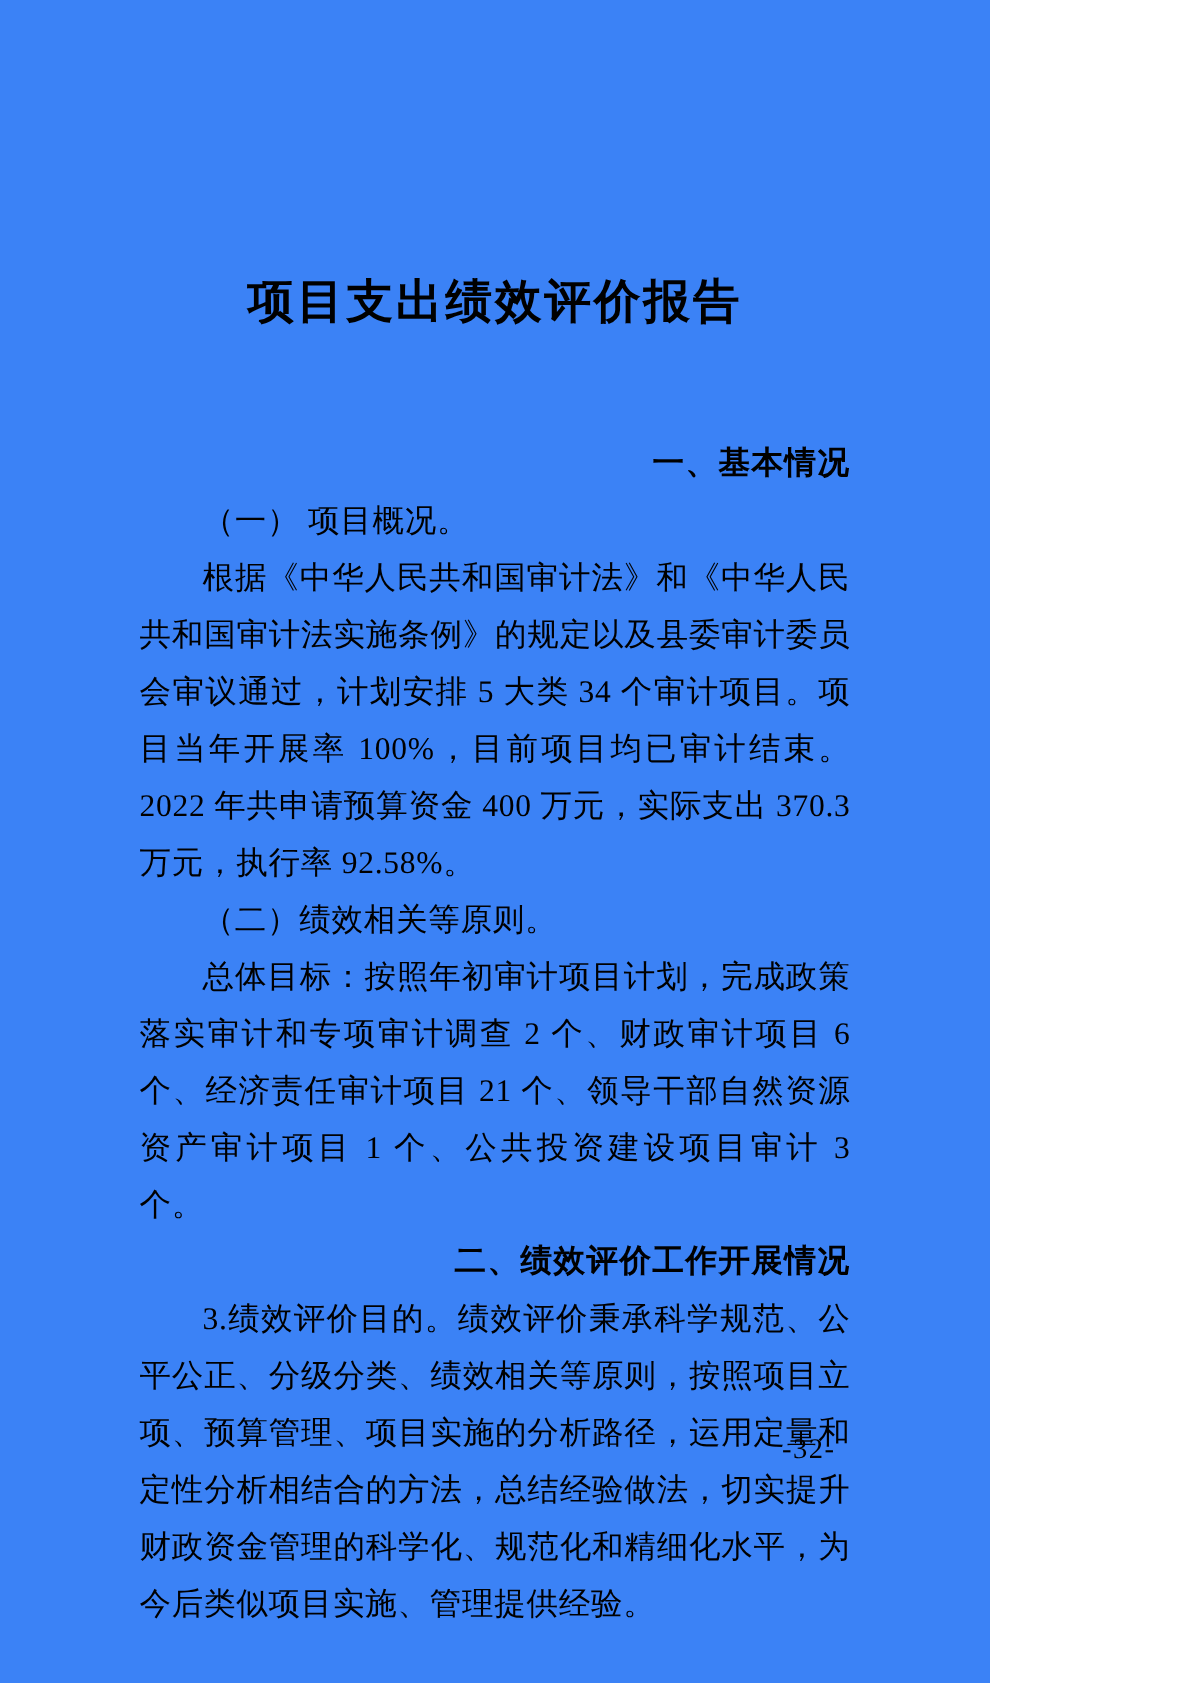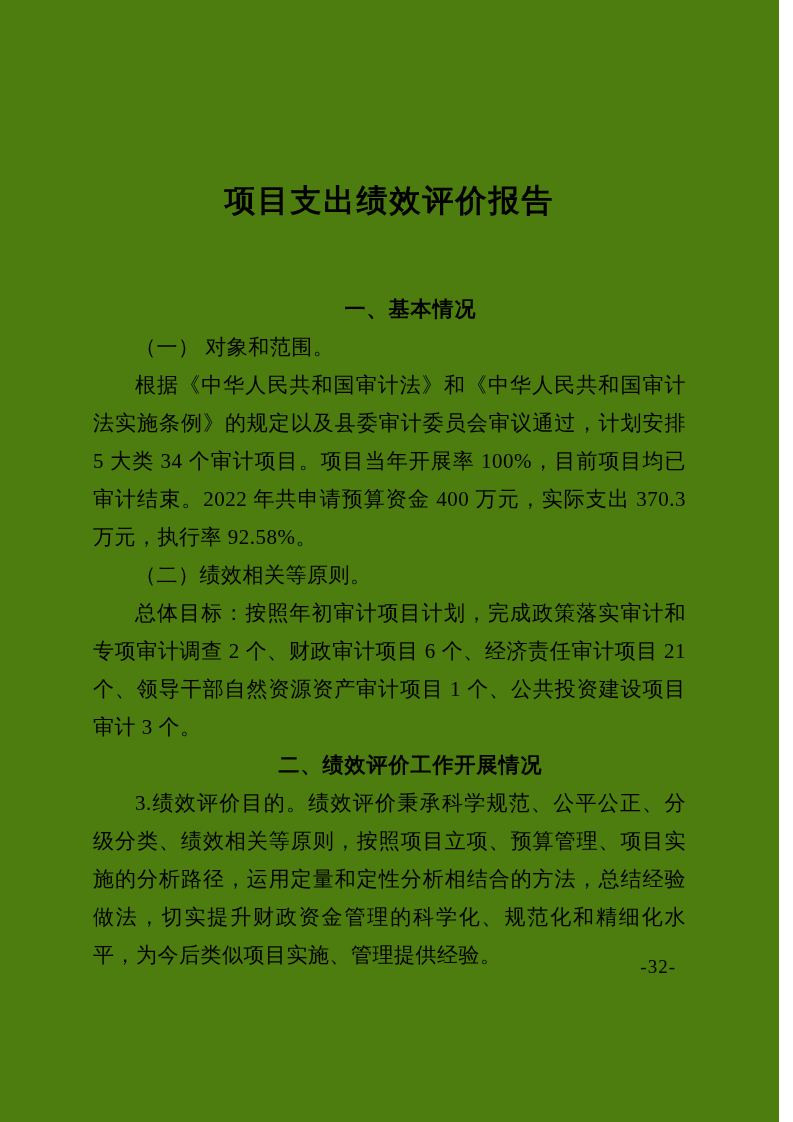--- a/index.html
+++ b/index.html
@@ -2,23 +2,23 @@
 <html lang="zh"><head>
 <meta charset="utf-8">
 <style>
   html, body {
     margin: 0;
     padding: 0;
     background: #ffffff;
   }
   .page {
     position: relative;
-    width: 779px;
+    width: 660px;
     height: 1122px;
-    background: #4d7c0f;
+    background: #3b82f6;
     color: #000000;
     box-sizing: border-box;
     padding: 163px 93px 0 93px;
     font-family: "Liberation Serif", "DejaVu Serif", serif;
     overflow: hidden;
   }
   .doc-title {
     text-align: center;
     font-size: 31px;
     line-height: 34px;
@@ -34,41 +34,41 @@
     text-align: justify;
   }
   .block {
     margin: 0;
     text-indent: 2em;
   }
   .heading {
     font-family: "Liberation Sans", "DejaVu Sans", sans-serif;
     font-weight: bold;
     letter-spacing: 1px;
-    text-align: center;
+    text-align: right;
   }
   .page-number {
     position: absolute;
     top: 956px;
     right: 103px;
     font-size: 19px;
     letter-spacing: 1px;
     font-family: "Liberation Serif", "DejaVu Serif", serif;
   }
 </style>
 </head>
 <body>
 
 <div class="page">
 
   <h1 class="doc-title">项目支出绩效评价报告</h1>
 
   <div class="content">
     <p class="block heading">一、基本情况</p>
-    <p class="block">（一） 对象和范围。</p>
+    <p class="block">（一） 项目概况。</p>
     <p class="block">根据《中华人民共和国审计法》和《中华人民共和国审计法实施条例》的规定以及县委审计委员会审议通过，计划安排 5 大类 34 个审计项目。项目当年开展率 100%，目前项目均已审计结束。2022 年共申请预算资金 400 万元，实际支出 370.3 万元，执行率 92.58%。</p>
     <p class="block">（二）绩效相关等原则。</p>
     <p class="block">总体目标：按照年初审计项目计划，完成政策落实审计和专项审计调查 2 个、财政审计项目 6 个、经济责任审计项目 21 个、领导干部自然资源资产审计项目 1 个、公共投资建设项目审计 3 个。</p>
     <p class="block heading">二、绩效评价工作开展情况</p>
     <p class="block">3.绩效评价目的。绩效评价秉承科学规范、公平公正、分级分类、绩效相关等原则，按照项目立项、预算管理、项目实施的分析路径，运用定量和定性分析相结合的方法，总结经验做法，切实提升财政资金管理的科学化、规范化和精细化水平，为今后类似项目实施、管理提供经验。</p>
   </div>
 
   <div class="page-number">-32-</div>
 
 </div>

